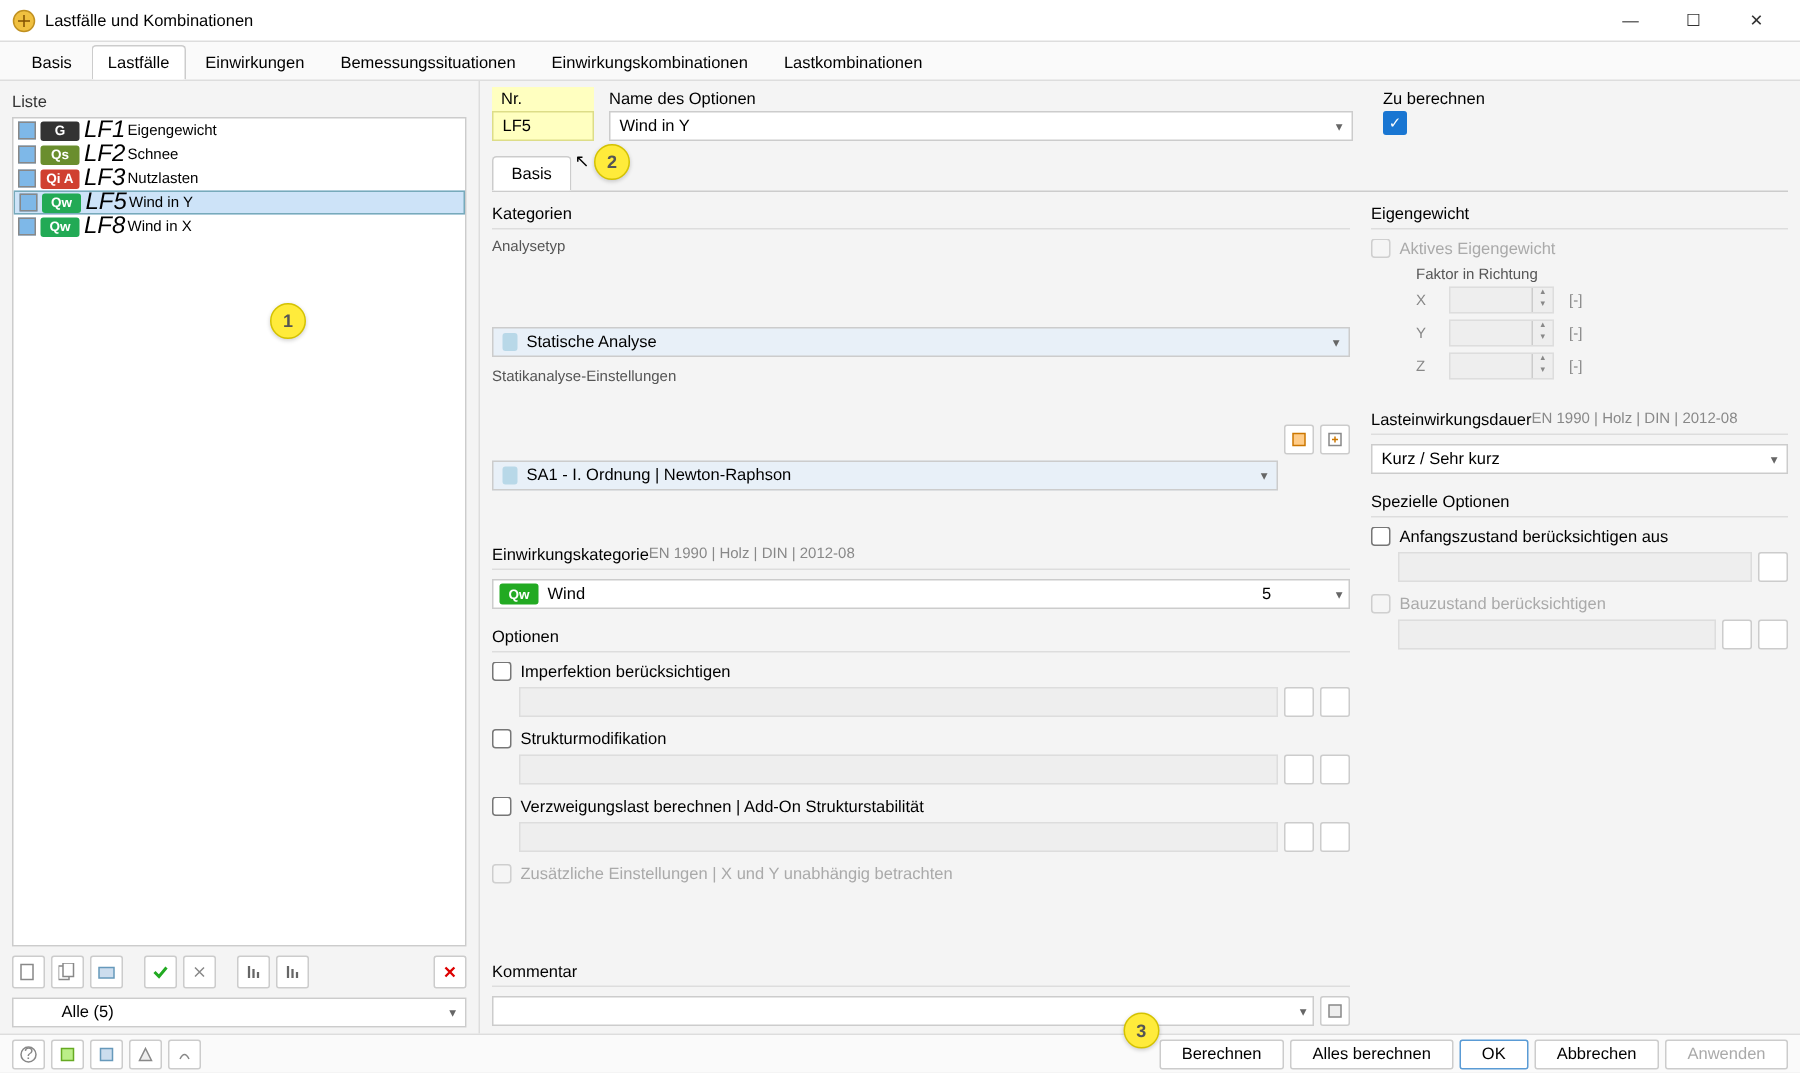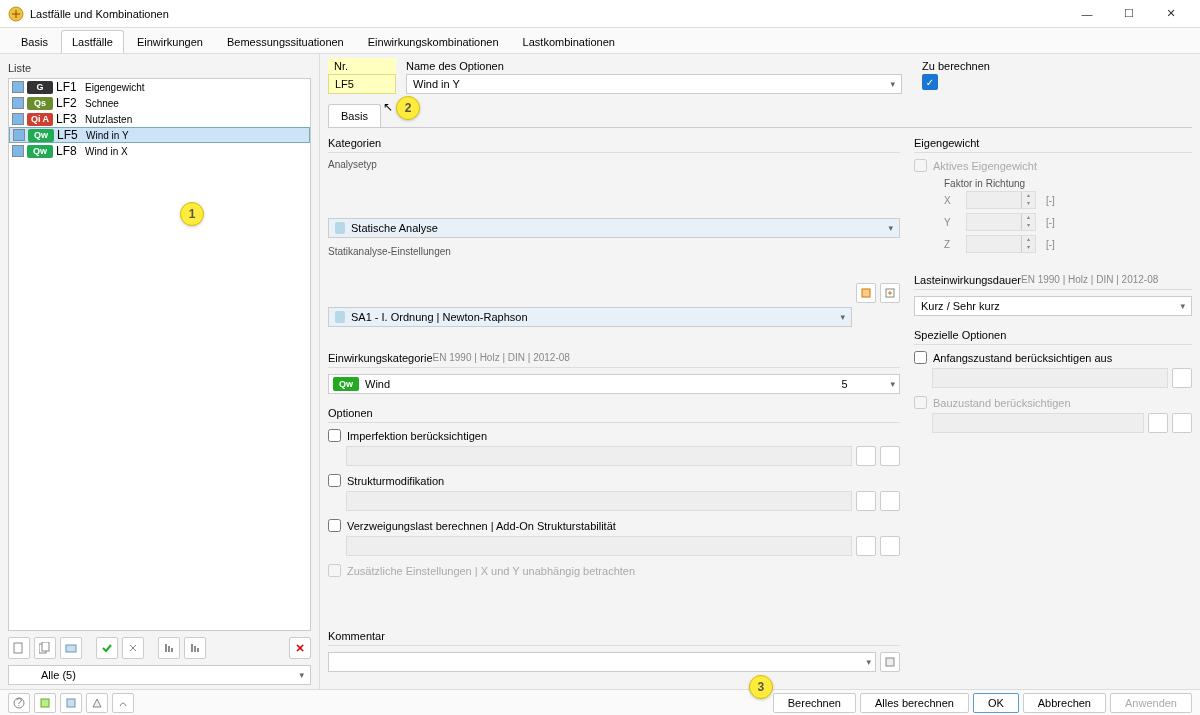--- a/index.html
+++ b/index.html
@@ -17,21 +17,21 @@
     
     .content { display: flex; height: calc(100% - 28px - 26px - 26px); background: #f4f4f4; }
     
     .left-panel { width: 320px; border-right: 1px solid #ddd; display: flex; flex-direction: column; padding: 4px 8px; position: relative; }
     .panel-label { font-size: 11px; padding: 4px 0; color: #333; }
     .list-box { flex: 1; background: #fff; border: 1px solid #ccc; overflow-y: auto; }
     .list-row { display: flex; align-items: center; height: 16px; padding: 0 3px; gap: 3px; }
     .list-row.selected { background: #cde3f8; border: 1px solid #7ab; }
     .cb-small { width: 12px; height: 12px; border: 1px solid #888; background: #7eb8e8; }
     .badge { width: 26px; height: 13px; display: flex; align-items: center; justify-content: center; font-size: 9px; color: #fff; font-weight: bold; border-radius: 2px;}
-    .lf-id { width: 26px; font-size: 12px; }
+    .lf-id { width: 26px; font-size: 16px; font-style: italic; }
     .lf-name { font-size: 10px; }
     
     .toolbar-row { display: flex; gap: 4px; padding: 6px 0; align-items: center; }
     .tool-btn { width: 22px; height: 22px; border: 1px solid #ccc; background: #fff; display: flex; align-items: center; justify-content: center; border-radius: 2px; }
     .tool-btn.red { color: #d00; margin-left: auto; font-weight: bold; }
     .filter-select { width: 100%; height: 20px; border: 1px solid #ccc; background: #fff; padding: 0 6px; display: flex; align-items: center; justify-content: space-between; }
     
     .right-panel { flex: 1; display: flex; flex-direction: column; padding: 4px 8px; gap: 2px; overflow: hidden; }
     
     .header-row { display: flex; gap: 10px; }
@@ -268,21 +268,21 @@
                 <div class="icon-btn">
                     <svg width="12" height="12">
                       <rect x="2" y="2" width="8" height="8" fill="#fff" stroke="#888"></rect>
                       <path d="M4 6 h4 M6 4 v4" stroke="#c70"></path>
                     </svg>
                   </div>
               </div>
             </div>
           </div>
 
-          <div class="section" style="margin-top:22px;">
+          <div class="section" style="margin-top:34px;">
             <div class="section-header">
               <span>Einwirkungskategorie</span>
               <span class="std">EN 1990 | Holz | DIN | 2012-08</span>
             </div>
             <div class="ek-select">
               <span class="badge-qw">Qw</span>
               <span class="ek-txt">Wind</span>
               <span class="ek-num">5</span>
               <span class="chevron">▾</span>
             </div>

